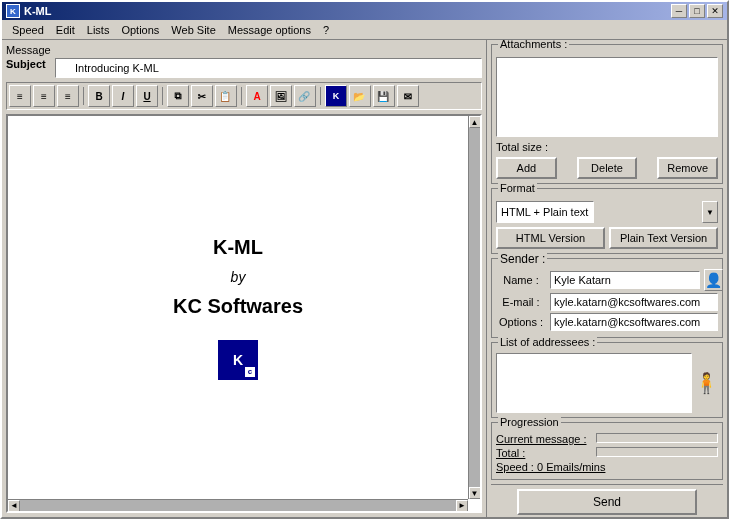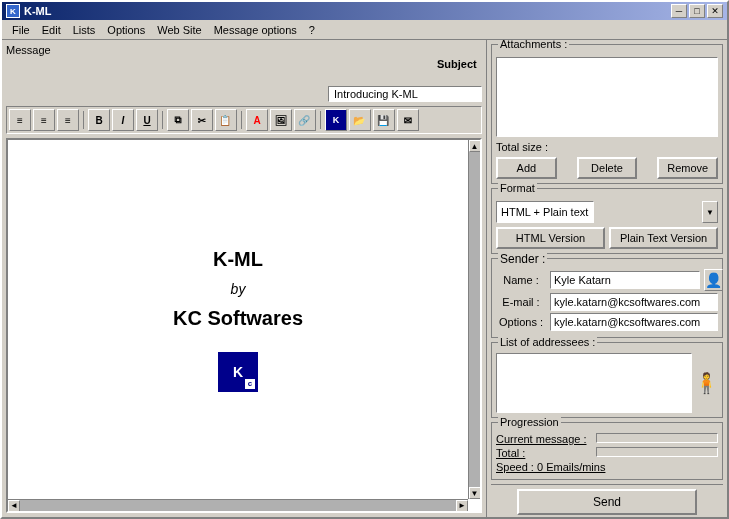--- a/index.html
+++ b/index.html
@@ -104,37 +104,36 @@
       border-right: 1px solid #808080;
     }
 
     .message-label {
       font-size: 11px;
       margin-bottom: 2px;
     }
 
     .subject-row {
       display: flex;
-      align-items: flex-end;
+      align-items: flex-start;
       margin-bottom: 4px;
-      gap: 16px;
-      flex-direction: column;
+      gap: 4px;
     }
     .subject-label {
       font-size: 11px;
       font-weight: bold;
       min-width: 45px;
     }
     .subject-input {
       flex: 1;
       height: 20px;
       border: 1px solid;
       border-color: #808080 #fff #fff #808080;
       background: white;
-      padding: 1px 5px;
+      padding: 1px 19px;
       font-size: 11px;
     }
 
     
     .toolbar {
       display: flex;
       align-items: center;
       gap: 2px;
       margin-bottom: 4px;
       background: #d4d0c8;
@@ -557,21 +556,21 @@
       <span class="title-text">K-ML</span>
     </div>
     <div class="title-buttons">
       <div class="title-btn">─</div>
       <div class="title-btn">□</div>
       <div class="title-btn">✕</div>
     </div>
   </div>
 
   <div class="menu-bar">
-    <span class="menu-item">File</span>
+    <span class="menu-item">Speed</span>
     <span class="menu-item">Edit</span>
     <span class="menu-item">Lists</span>
     <span class="menu-item">Options</span>
     <span class="menu-item">Web Site</span>
     <span class="menu-item">Message options</span>
     <span class="menu-item">?</span>
   </div>
 
   <div class="content-area">
 

